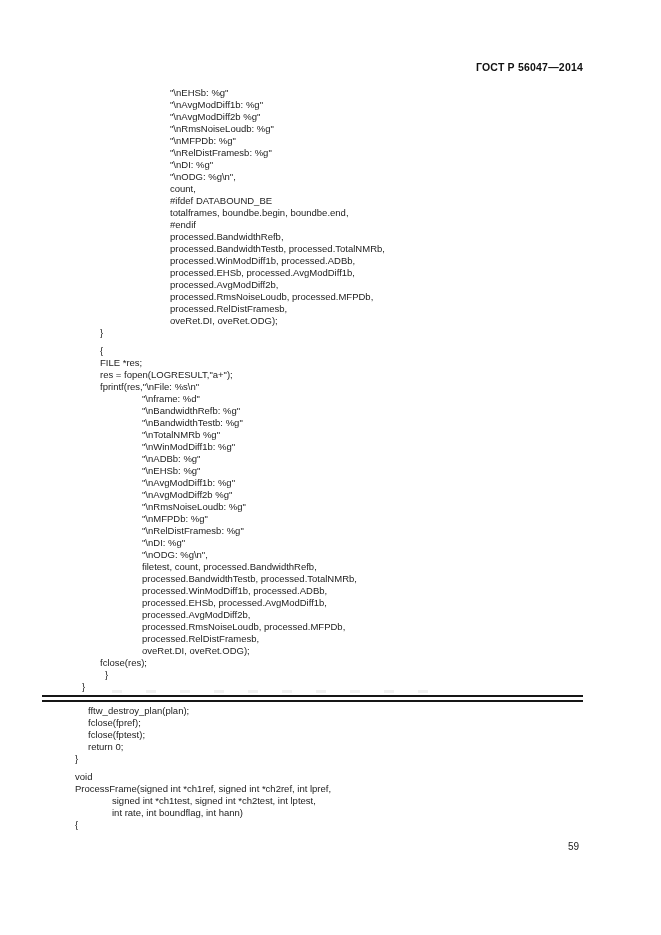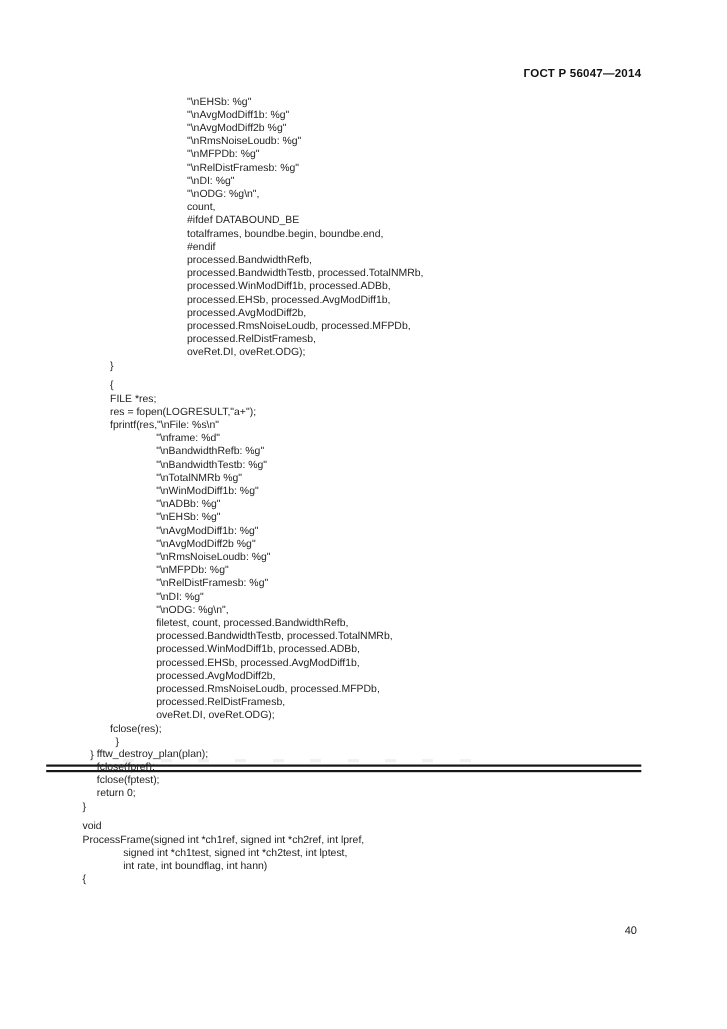--- a/index.html
+++ b/index.html
@@ -27,21 +27,21 @@
   }
   .code-block {
     position: absolute;
     left: 0; right: 0;
     font-size: 9.5px;
     line-height: 12px;
     color: #222222;
     white-space: pre;
   }
   .block1 { top: 87px; }
-  .block2 { top: 680px; }
+  .block2 { top: 705px; }
   .code-line { white-space: pre; }
   .divider {
     position: absolute;
     top: 695px; left: 0;
     width: 541px; height: 3px;
     border-top: 2px solid #161616;
     border-bottom: 2px solid #161616;
   }
   .artifact {
     position: absolute;
@@ -64,14 +64,14 @@
 <div class="content">
   <div class="doc-header">ГОСТ Р 56047—2014</div>
 
   <div class="code-block block1" id="block1"><div class="code-line" style="padding-left: 128px;">"\nEHSb: %g"</div><div class="code-line" style="padding-left: 128px;">"\nAvgModDiff1b: %g"</div><div class="code-line" style="padding-left: 128px;">"\nAvgModDiff2b %g"</div><div class="code-line" style="padding-left: 128px;">"\nRmsNoiseLoudb: %g"</div><div class="code-line" style="padding-left: 128px;">"\nMFPDb: %g"</div><div class="code-line" style="padding-left: 128px;">"\nRelDistFramesb: %g"</div><div class="code-line" style="padding-left: 128px;">"\nDI: %g"</div><div class="code-line" style="padding-left: 128px;">"\nODG: %g\n",</div><div class="code-line" style="padding-left: 128px;">count,</div><div class="code-line" style="padding-left: 128px;">#ifdef DATABOUND_BE</div><div class="code-line" style="padding-left: 128px;">totalframes, boundbe.begin, boundbe.end,</div><div class="code-line" style="padding-left: 128px;">#endif</div><div class="code-line" style="padding-left: 128px;">processed.BandwidthRefb,</div><div class="code-line" style="padding-left: 128px;">processed.BandwidthTestb, processed.TotalNMRb,</div><div class="code-line" style="padding-left: 128px;">processed.WinModDiff1b, processed.ADBb,</div><div class="code-line" style="padding-left: 128px;">processed.EHSb, processed.AvgModDiff1b,</div><div class="code-line" style="padding-left: 128px;">processed.AvgModDiff2b,</div><div class="code-line" style="padding-left: 128px;">processed.RmsNoiseLoudb, processed.MFPDb,</div><div class="code-line" style="padding-left: 128px;">processed.RelDistFramesb,</div><div class="code-line" style="padding-left: 128px;">oveRet.DI, oveRet.ODG);</div><div class="code-line" style="padding-left: 58px;">}</div><div class="code-line" style="padding-left: 58px; margin-top: 6px;">{</div><div class="code-line" style="padding-left: 58px;">FILE *res;</div><div class="code-line" style="padding-left: 58px;">res = fopen(LOGRESULT,"a+");</div><div class="code-line" style="padding-left: 58px;">fprintf(res,"\nFile: %s\n"</div><div class="code-line" style="padding-left: 100px;">"\nframe: %d"</div><div class="code-line" style="padding-left: 100px;">"\nBandwidthRefb: %g"</div><div class="code-line" style="padding-left: 100px;">"\nBandwidthTestb: %g"</div><div class="code-line" style="padding-left: 100px;">"\nTotalNMRb %g"</div><div class="code-line" style="padding-left: 100px;">"\nWinModDiff1b: %g"</div><div class="code-line" style="padding-left: 100px;">"\nADBb: %g"</div><div class="code-line" style="padding-left: 100px;">"\nEHSb: %g"</div><div class="code-line" style="padding-left: 100px;">"\nAvgModDiff1b: %g"</div><div class="code-line" style="padding-left: 100px;">"\nAvgModDiff2b %g"</div><div class="code-line" style="padding-left: 100px;">"\nRmsNoiseLoudb: %g"</div><div class="code-line" style="padding-left: 100px;">"\nMFPDb: %g"</div><div class="code-line" style="padding-left: 100px;">"\nRelDistFramesb: %g"</div><div class="code-line" style="padding-left: 100px;">"\nDI: %g"</div><div class="code-line" style="padding-left: 100px;">"\nODG: %g\n",</div><div class="code-line" style="padding-left: 100px;">filetest, count, processed.BandwidthRefb,</div><div class="code-line" style="padding-left: 100px;">processed.BandwidthTestb, processed.TotalNMRb,</div><div class="code-line" style="padding-left: 100px;">processed.WinModDiff1b, processed.ADBb,</div><div class="code-line" style="padding-left: 100px;">processed.EHSb, processed.AvgModDiff1b,</div><div class="code-line" style="padding-left: 100px;">processed.AvgModDiff2b,</div><div class="code-line" style="padding-left: 100px;">processed.RmsNoiseLoudb, processed.MFPDb,</div><div class="code-line" style="padding-left: 100px;">processed.RelDistFramesb,</div><div class="code-line" style="padding-left: 100px;">oveRet.DI, oveRet.ODG);</div><div class="code-line" style="padding-left: 58px;">fclose(res);</div><div class="code-line" style="padding-left: 63px;">}</div><div class="code-line" style="padding-left: 40px;">}</div></div>
 
   <div class="artifact"></div>
   <div class="divider"></div>
 
   <div class="code-block block2" id="block2"><div class="code-line" style="padding-left: 46px;">fftw_destroy_plan(plan);</div><div class="code-line" style="padding-left: 46px;">fclose(fpref);</div><div class="code-line" style="padding-left: 46px;">fclose(fptest);</div><div class="code-line" style="padding-left: 46px;">return 0;</div><div class="code-line" style="padding-left: 33px;">}</div><div class="code-line" style="padding-left: 33px; margin-top: 6px;">void</div><div class="code-line" style="padding-left: 33px;">ProcessFrame(signed int *ch1ref, signed int *ch2ref, int lpref,</div><div class="code-line" style="padding-left: 70px;">signed int *ch1test, signed int *ch2test, int lptest,</div><div class="code-line" style="padding-left: 70px;">int rate, int boundflag, int hann)</div><div class="code-line" style="padding-left: 33px;">{</div></div>
 
-  <div class="page-number">40</div>
+  <div class="page-number">59</div>
 </div>
 
 </body></html>

